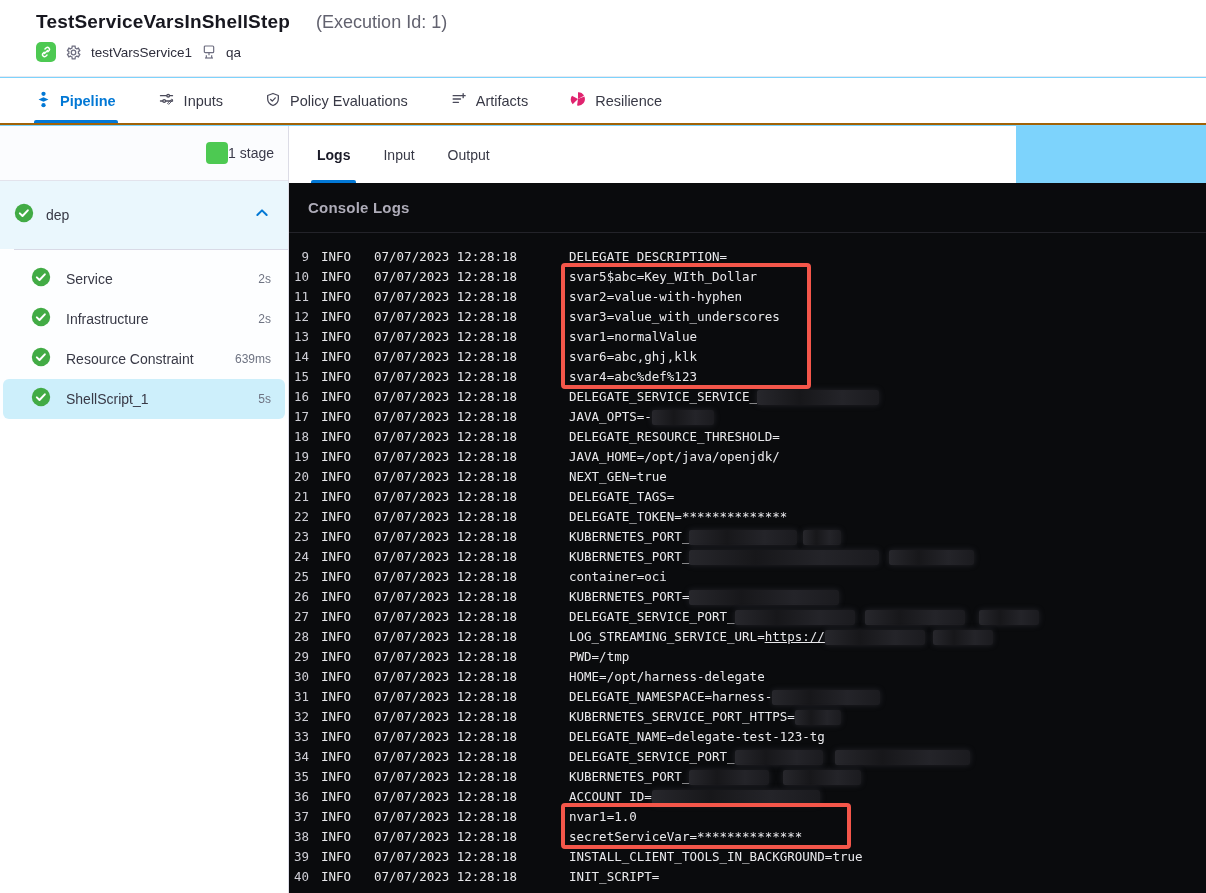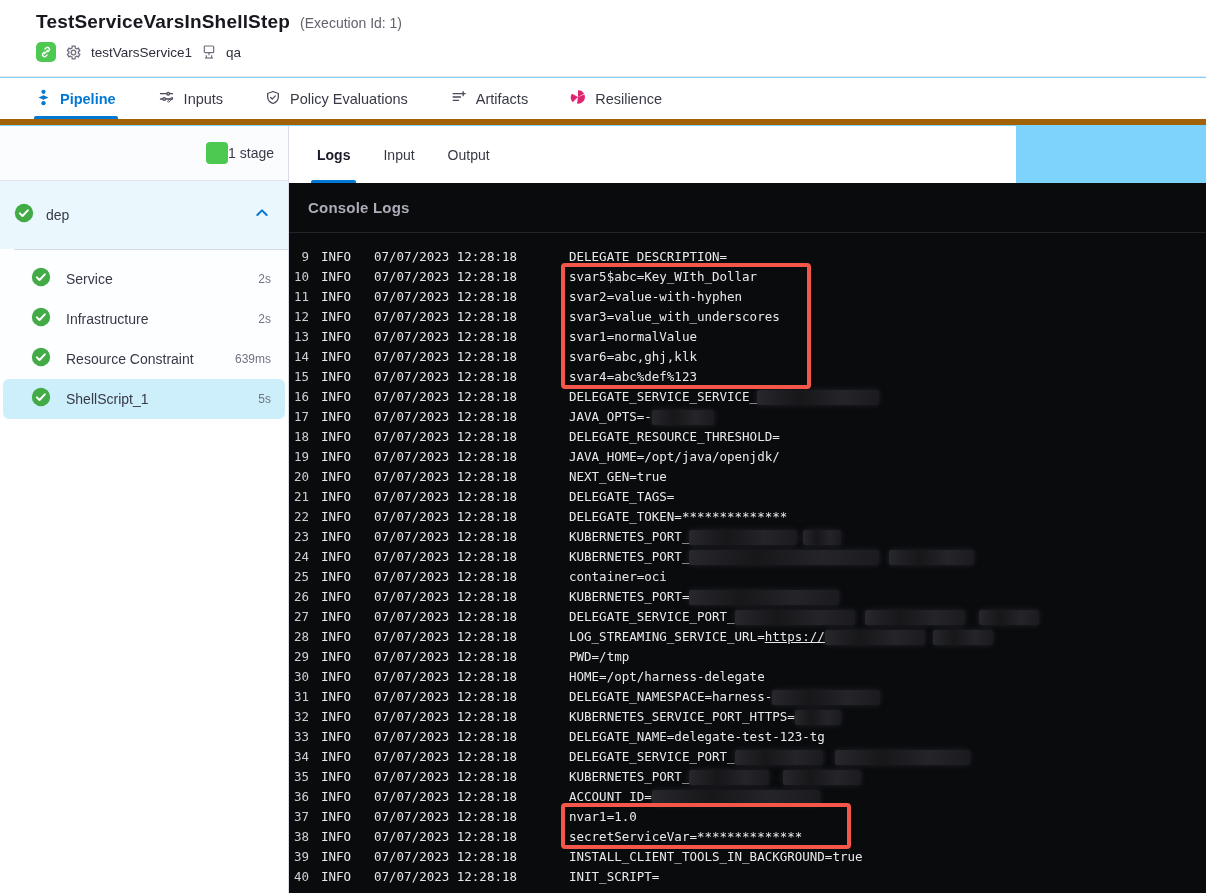--- a/index.html
+++ b/index.html
@@ -6,28 +6,28 @@
   html,body { background:#e9e9ee; }
   .page {
     position:relative; width:1206px; height:893px; background:#7dd3fc;
     font-family:"Liberation Sans", sans-serif; color:#383946; overflow:hidden;
   }
 
   
   .top-header { position:absolute; left:0; top:0; width:1206px; height:77px; background:#fff; border-bottom:1px solid #e8e8ef; }
   .title-row { position:absolute; left:36px; top:11px; display:flex; align-items:baseline; gap:10px; }
   .exec-title { font-size:19px; font-weight:700; color:#17171f; letter-spacing:.2px; }
-  .exec-id { font-size:14px; color:#62626f; }
+  .exec-id { font-size:18px; color:#62626f;margin-left:16px; }
   .meta-row { position:absolute; left:36px; top:41px; display:flex; align-items:center; gap:9px; height:22px; }
   .badge-green { width:20px; height:20px; border-radius:5px; background:#4dc952; display:flex; align-items:center; justify-content:center; }
   .meta-text { font-size:13.5px; color:#2e2e3c; }
   .icon-gray { color:#6e6e80; display:flex; align-items:center; }
 
   
-  .tabbar { position:absolute; left:0; top:78px; width:1206px; height:47px; background:#fff; border-bottom:6px solid #a16207; display:flex; align-items:center; padding-left:36px; gap:42px; }
+  .tabbar { position:absolute; left:0; top:78px; width:1206px; height:47px; background:#fff; border-bottom:2px solid #a16207; display:flex; align-items:center; padding-left:36px; gap:42px; }
   .tab { position:relative; display:flex; align-items:center; gap:9px; font-size:14.5px; font-weight:500; color:#383946; height:100%; cursor:pointer; }
   .tab.active { color:#0278d5; font-weight:600; }
   .tab.active .tab-underline { position:absolute; left:-2px; right:-2px; bottom:0; height:3px; background:#0278d5; border-radius:2px 2px 0 0; }
 
   
   .content { position:absolute; top:126px; left:0; width:1206px; height:767px; display:flex; }
   .sidebar { width:289px; height:100%; background:#fff; border-right:1px solid #dcdce6; position:relative; }
   .rightpane { width:727px; height:100%; background:#fff; position:relative; }
 
   

